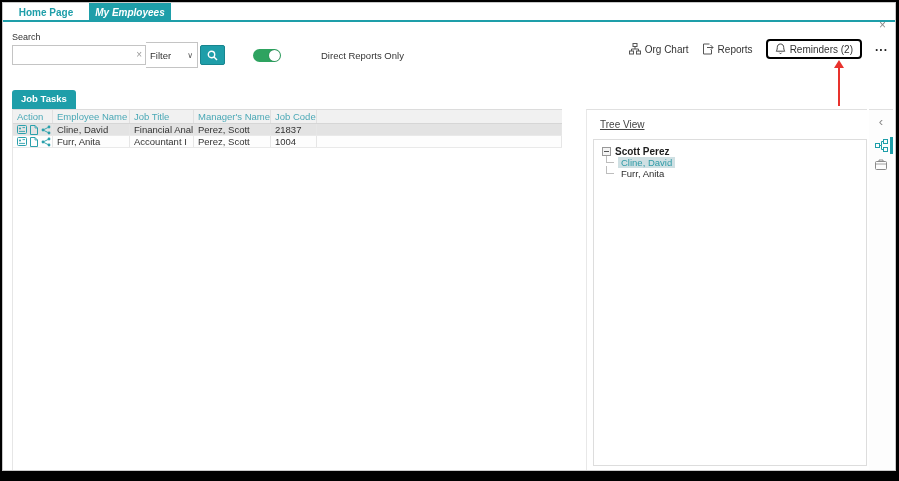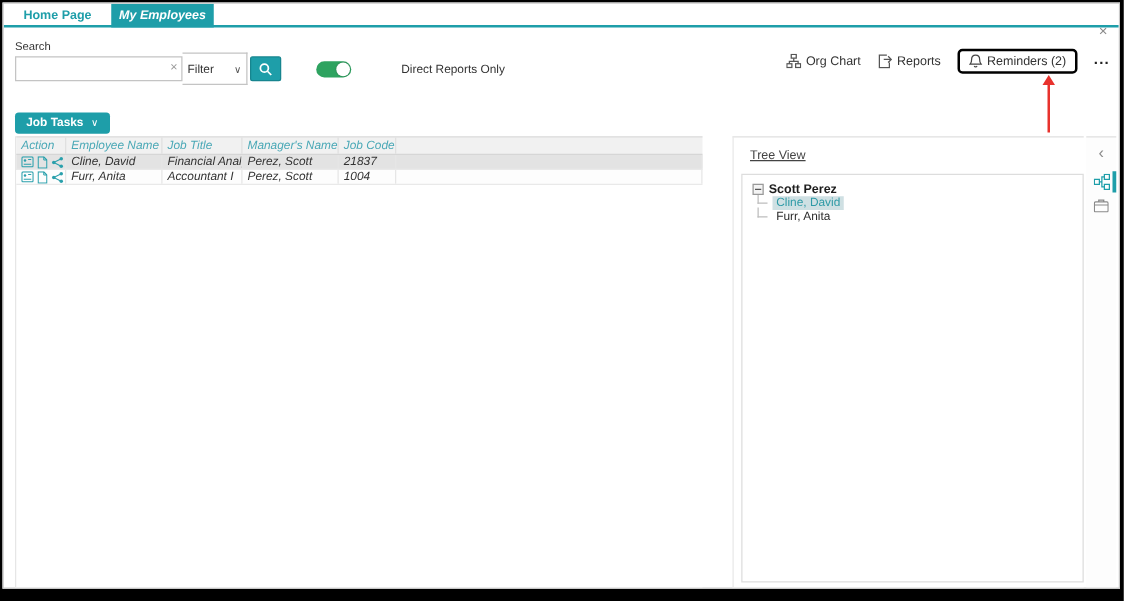--- a/index.html
+++ b/index.html
@@ -44,28 +44,28 @@
   .reminders-box { border:2px solid #000000; border-radius:4px; padding:2px 7px; display:flex; align-items:center; gap:4px; }
   .more-btn { font-weight:bold; font-size:12px; letter-spacing:1px; color:#222; margin-top:-4px; }
   
   .annotation-arrow { position:absolute; left:831px; top:57px; width:10px; height:46px; }
   .arrow-head { width:0; height:0; border-left:5px solid transparent; border-right:5px solid transparent;
     border-bottom:8px solid #E8322D; margin:0 auto; }
   .arrow-shaft { width:2px; height:38px; background:#E8322D; margin:0 auto; }
   
   .job-tasks-btn { position:absolute; top:87px; left:9px; background:#1E9EA9; color:#fff;
     font-size:9.5px; font-weight:bold; padding:3px 9px; border-radius:3px;
-    display:flex; align-items:center; gap:6px; }
+    display:flex; align-items:center; gap:6px;flex-direction:column; }
   .jt-chevron { font-size:8px; font-weight:normal; }
   
   .grid { position:absolute; top:106px; left:9px; width:550px; bottom:0; background:#fff;
     font-size:9.5px; border-left:1px solid #e6e6e6; }
   .grid-header { display:flex; background:#f1f1f1; border-top:1px solid #dcdcdc;
     border-bottom:1px solid #d6d6d6; color:#4AA8B6; height:15px; align-items:center; }
-  .gc { padding-left:4px; border-right:1px solid #e0e0e0; height:100%; display:flex; align-items:center; overflow:hidden; white-space:nowrap;font-style:italic; }
+  .gc { padding-left:4px; border-right:1px solid #e0e0e0; height:100%; display:flex; align-items:center; overflow:hidden; white-space:nowrap; }
   .gc-action { width:40px; } .gc-name { width:77px; } .gc-title { width:64px; }
   .gc-mgr { width:77px; } .gc-code { width:46px; } .gc-fill { flex:1; border-right:none; }
   .grid-row { display:flex; height:12px; align-items:center; border-bottom:1px solid #e9e9e9; background:#fdfdfd; }
   .grid-row.selected { background:#e3e3e3; }
   .grid-row .gc { border-right:1px solid #e6e6e6; }
   .action-icons { display:flex; gap:3px; align-items:center; }
   
   .tree-panel { position:absolute; top:106px; left:583px; right:28px; bottom:0; background:#fff;
     border-top:1px solid #e0e0e0; border-left:1px solid #e8e8e8; }
   .tree-title { font-size:10px; color:#444; padding:9px 0 0 13px;text-decoration:underline; }

